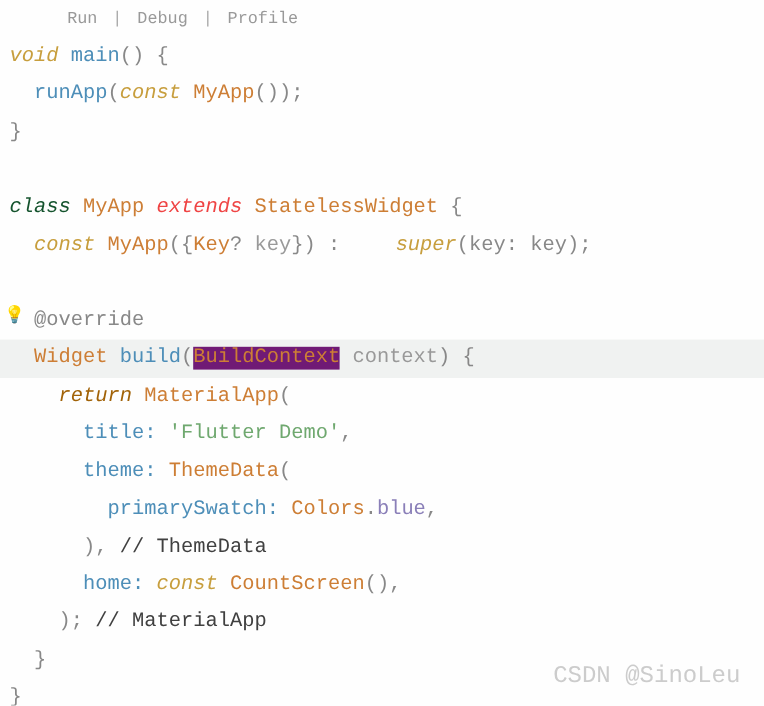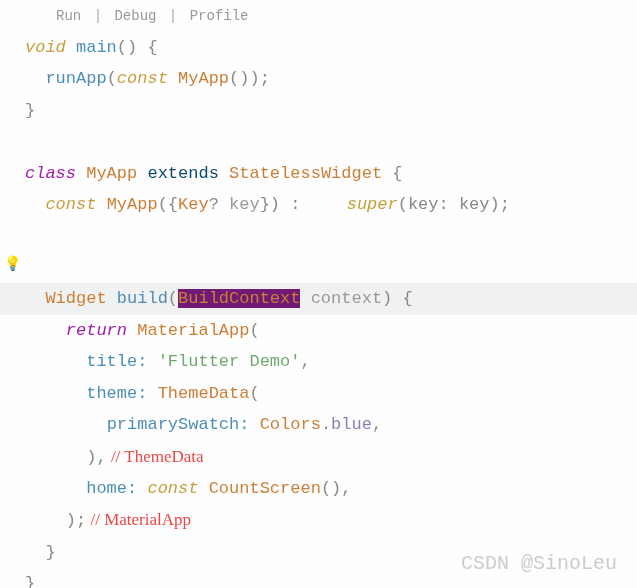--- a/index.html
+++ b/index.html
@@ -22,41 +22,41 @@
       color: #999;
       font-size: 14px;
       padding-left: 8px;
       margin-bottom: 2px;
       margin-left: 46px;
     }
     .codelens span {
       padding: 0 2px;
     }
     .code-line {
-      padding-left: 25px;
+      padding-left: 8px;
       white-space: pre;
       font-family: 'Consolas', 'Monaco', 'Courier New', monospace;
     }
     .highlighted-line {
       background: #f0f2f1;
     }
     .kw-void { color: #c79e3d; font-style: italic; }
-    .kw-class { color: #a21caf; font-style: italic; }
-    .kw-extends { color: #0c4a6e; }
+    .kw-class { color: #14532d; font-style: italic; }
+    .kw-extends { color: #ef4444; font-style: italic; }
     .kw-const { color: #c79e3d; font-style: italic; margin-top: 16px; }
     .kw-super { color: #c79e3d; font-style: italic; margin-left: 36px; }
-    .kw-return { color: #a21caf; font-style: italic; }
+    .kw-return { color: #a16207; font-style: italic; }
     .fn-name { color: #4d8eb8; }
     .type-orange { color: #cd7e35; }
     .class-decl { color: #cd7e35; }
     .param-gray { color: #999; }
     .string { color: #6fa86f; }
     .annotation { color: #888; }
     .punct { color: #888; }
-    .comment-hint { color: #ef4444; font-family: Liberation Serif, serif; }
+    .comment-hint { color: #404040; }
     .prop-name { color: #4d8eb8; margin-top: 32px; }
     .enum-val { color: #8a7fb8; }
     .bulb {
       position: absolute;
       left: 4px;
       color: #f5c518;
       font-size: 14px;
     }
     .watermark {
       position: absolute;
@@ -89,21 +89,21 @@
 <div class="code-line"><span class="punct">}</span></div>
 
 <div class="code-line">&nbsp;</div>
 
 <div class="code-line"><span class="kw-class">class</span> <span class="class-decl">MyApp</span> <span class="kw-extends">extends</span> <span class="type-orange">StatelessWidget</span><span class="punct"> {</span></div>
 
 <div class="code-line">  <span class="kw-const">const</span> <span class="type-orange">MyApp</span><span class="punct">({</span><span class="type-orange">Key</span><span class="punct">?</span><span class="param-gray"> key</span><span class="punct">}) : </span><span class="kw-super">super</span><span class="punct">(key: key);</span></div>
 
 <div class="code-line">&nbsp;</div>
 
-<div class="code-line" style="position:relative;"><span class="bulb">💡</span>  </div>
+<div class="code-line" style="position:relative;"><span class="bulb">💡</span>  <span class="annotation">@override</span></div>
 
 <div class="code-line highlighted-line">  <span class="type-orange">Widget</span> <span class="fn-name">build</span><span class="punct">(</span><span class="type-orange hl-word">BuildContext</span><span class="param-gray"> context</span><span class="punct">) {</span></div>
 
 <div class="code-line">    <span class="kw-return">return</span> <span class="type-orange">MaterialApp</span><span class="punct">(</span></div>
 
 <div class="code-line">      <span class="prop-name">title:</span> <span class="string">'Flutter Demo'</span><span class="punct">,</span></div>
 
 <div class="code-line">      <span class="prop-name">theme:</span> <span class="type-orange">ThemeData</span><span class="punct">(</span></div>
 
 <div class="code-line">        <span class="prop-name">primarySwatch:</span> <span class="type-orange">Colors</span><span class="punct">.</span><span class="enum-val">blue</span><span class="punct">,</span></div>

